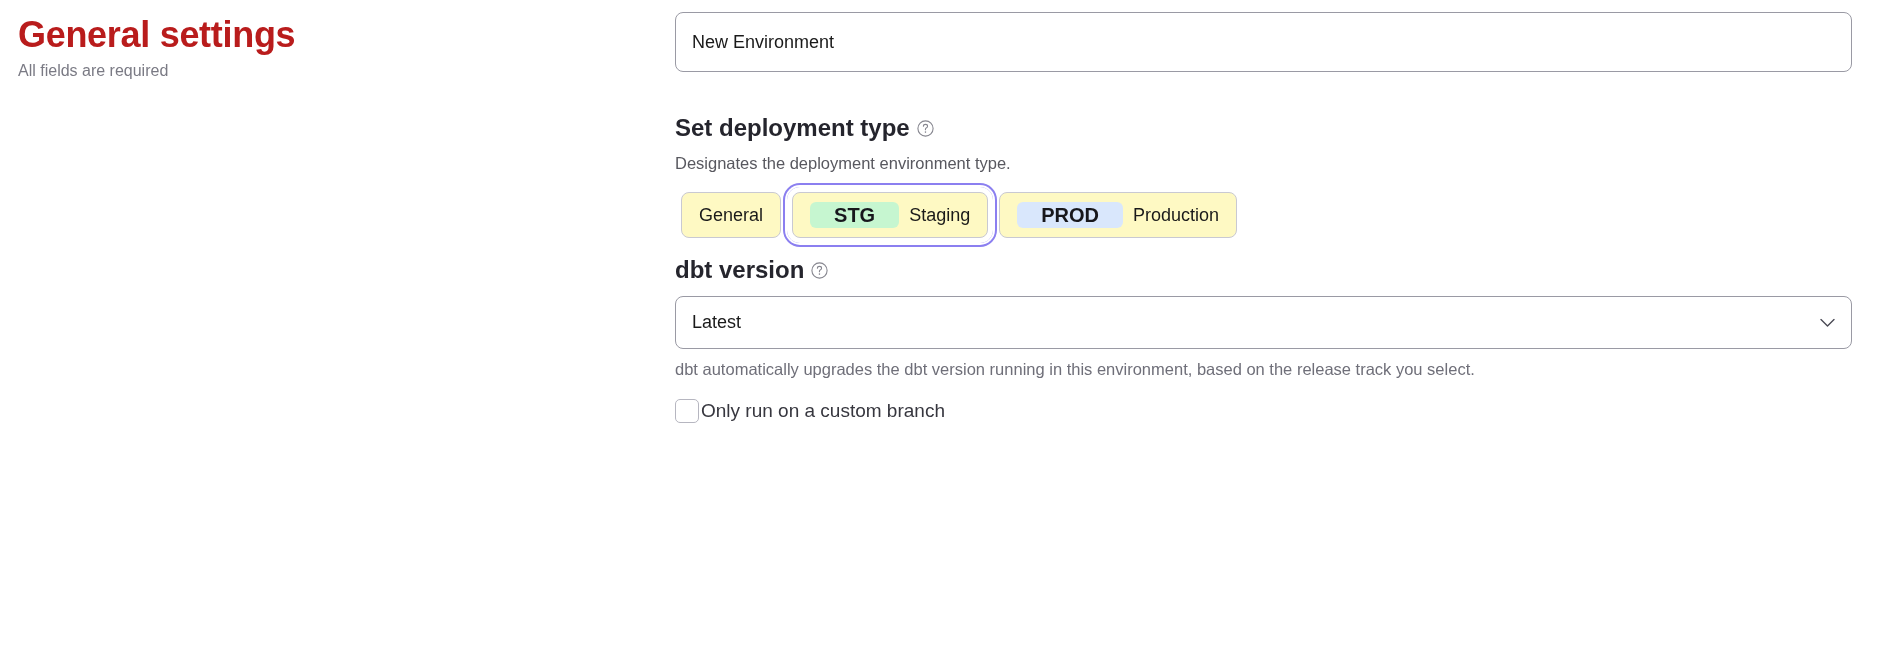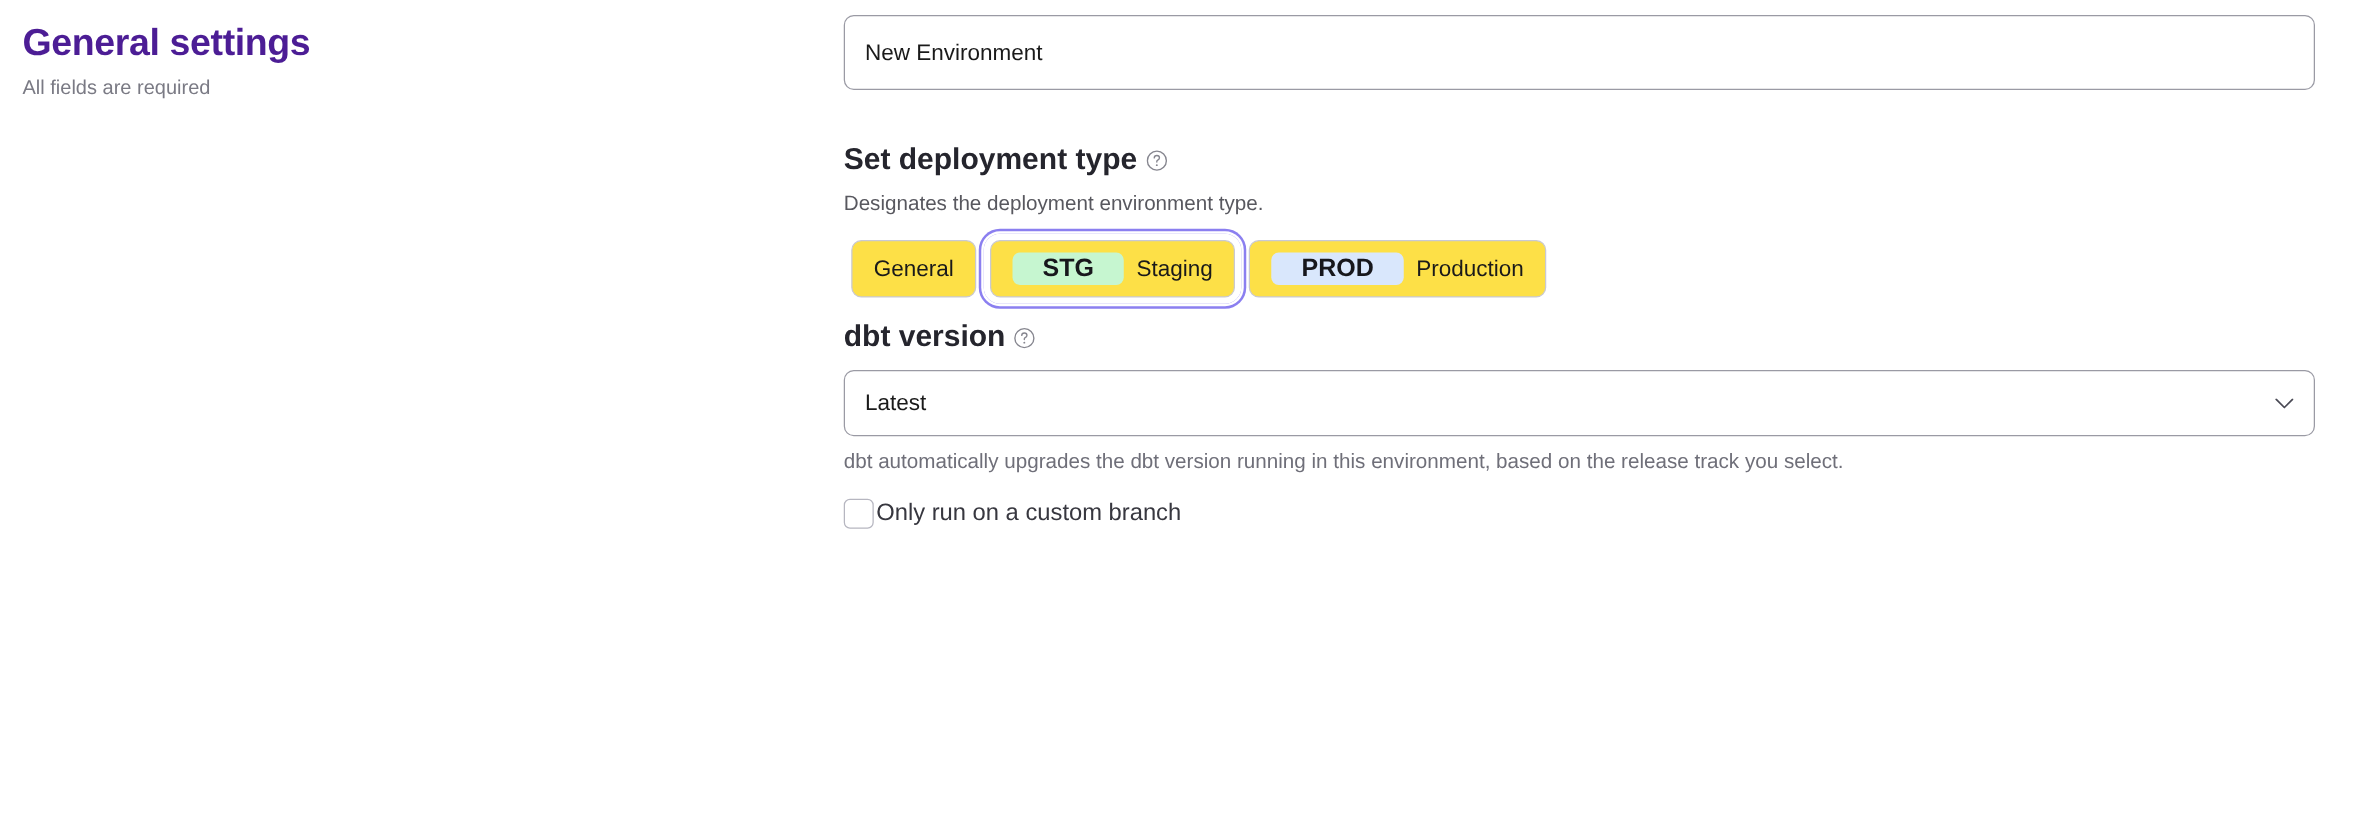--- a/index.html
+++ b/index.html
@@ -20,23 +20,23 @@
   }
 
   
   .left-col {
     position: absolute;
     left: 18px;
     top: 16px;
     width: 560px;
   }
   .page-title {
-    font-size: 30px;
+    font-size: 36px;
     font-weight: 700;
-    color: #4c1d95;
+    color: #b91c1c;
     letter-spacing: -0.3px;
     line-height: 38px;
     margin: 0;
   }
   .page-subtitle {
     font-size: 16px;
     color: #7a7a84;
     line-height: 22px;
     margin-top: 6px;
   }
@@ -144,21 +144,21 @@
   }
   .seg-wrap.focused {
     box-shadow: 0 0 0 2px #ffffff, 0 0 0 4px #8b7ff0;
     border-radius: 13px;
     padding: 5px;
   }
   .seg-btn {
     height: 46px;
     border: 1px solid #c9c9d2;
     border-radius: 8px;
-    background: #fde047;
+    background: #fef9c3;
     display: inline-flex;
     align-items: center;
     gap: 10px;
     padding: 0 17px;
     font-size: 18px;
     color: #1a1a1a;
     cursor: pointer;
     font-family: "Liberation Sans", sans-serif;
     white-space: nowrap;
   }

